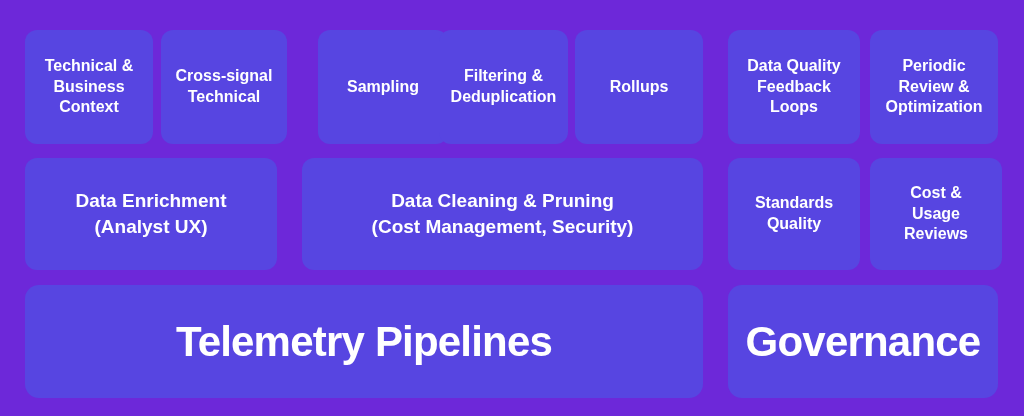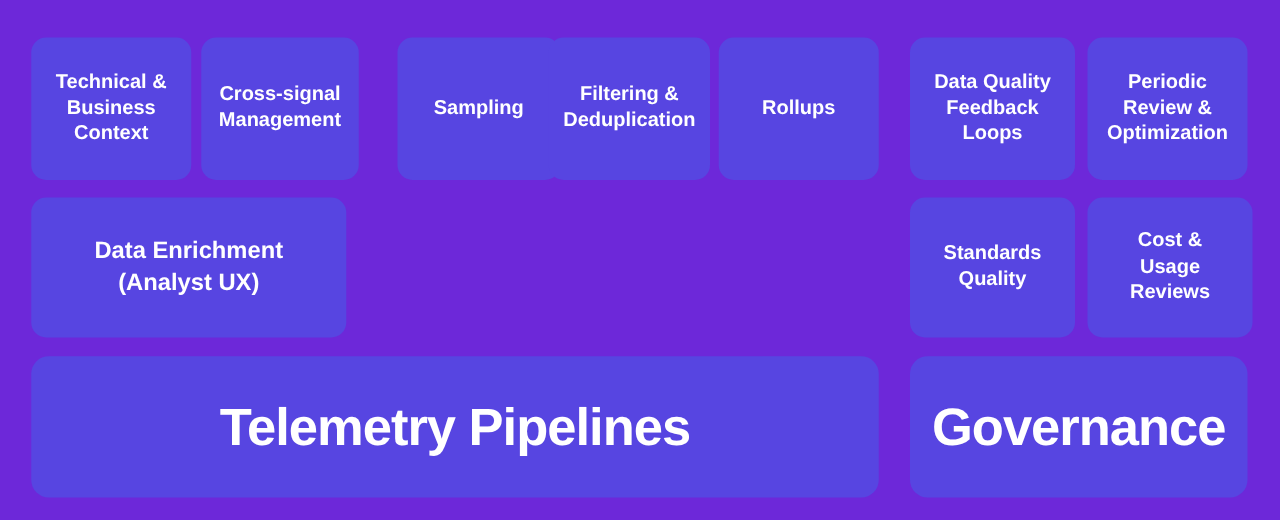--- a/index.html
+++ b/index.html
@@ -66,21 +66,21 @@
 
 <div class="stage">
 
   <div class="box box-sm b-technical">
     <span class="lbl">Technical &amp;
 Business
 Context</span>
   </div>
   <div class="box box-sm b-crosssignal">
     <span class="lbl">Cross-signal
-Management</span>
+Technical</span>
   </div>
   <div class="box box-sm b-sampling">
     <span class="lbl">Sampling</span>
   </div>
   <div class="box box-sm b-filtering">
     <span class="lbl">Filtering &amp;
 Deduplication</span>
   </div>
   <div class="box box-sm b-rollups">
     <span class="lbl">Rollups</span>
@@ -94,20 +94,24 @@
   <div class="box box-sm b-periodic">
     <span class="lbl">Periodic
 Review &amp;
 Optimization</span>
   </div>
 
   <div class="box box-md b-enrichment">
     <span class="lbl">Data Enrichment
 (Analyst UX)</span>
   </div>
+  <div class="box box-md b-cleaning">
+    <span class="lbl">Data Cleaning &amp; Pruning
+(Cost Management, Security)</span>
+  </div>
 
   <div class="box box-sm b-standards">
     <span class="lbl">Standards
 Quality</span>
   </div>
   <div class="box box-sm b-costusage">
     <span class="lbl">Cost &amp;
 Usage
 Reviews</span>
   </div>

